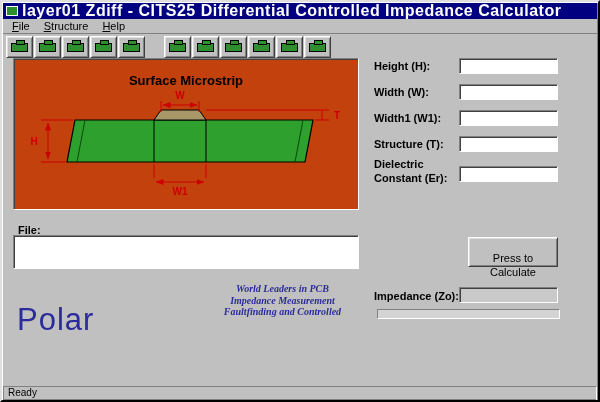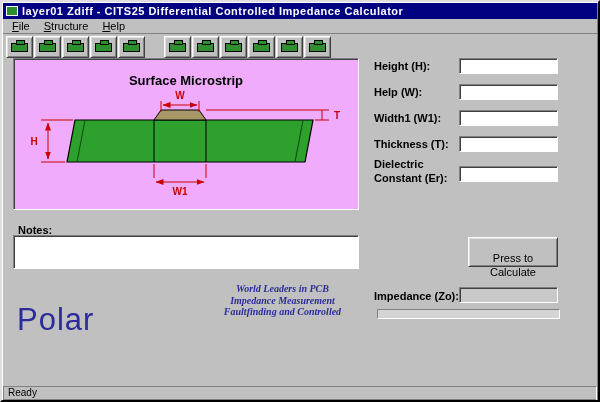--- a/index.html
+++ b/index.html
@@ -13,21 +13,21 @@
     overflow:hidden;
   }
 
   
   .titlebar {
     position:absolute; left:1px; top:1px; right:1px; height:16px;
     background:#000080; color:#fff; display:flex; align-items:center;
     padding-left:3px; gap:4px;
   }
   .title-icon { width:12px; height:10px; background:#2d8f2d; border:1px solid #fff; flex:0 0 auto; }
-  .title-text { font-size:11px; font-weight:bold; letter-spacing:.5px; white-space:nowrap; }
+  .title-text { font-size:16px; font-weight:bold; letter-spacing:.5px; white-space:nowrap; }
 
   
   .menubar {
     position:absolute; left:1px; top:17px; right:1px; height:15px;
     font-size:11px; padding-left:2px; border-bottom:1px solid #808080;
   }
   .menu-item { display:inline-block; padding:1px 7px 8px 7px; color:#000; cursor:default; }
   .menu-item::first-letter { text-decoration:underline; }
 
   
@@ -42,21 +42,21 @@
   }
   .pcb-icon { position:relative; width:17px; height:9px; background:#2d8f2d; border:1px solid #000; display:block; }
   .pcb-icon::after {
     content:""; position:absolute; top:-4px; left:4px; width:7px; height:3px;
     background:#2d8f2d; border:1px solid #000;
   }
 
   
   .diagram-panel {
     position:absolute; left:11px; top:56px; width:346px; height:152px;
-    background:#f0abfc; border:1px solid; border-color:#808080 #fff #fff #808080;
+    background:#c2410c; border:1px solid; border-color:#808080 #fff #fff #808080;
     box-shadow: inset 1px 1px 0 #404040;
   }
   .diagram-title { margin-top:14px; text-align:center; font-size:13px; font-weight:bold; color:#000; }
   .diagram-svg { display:block; margin:2px auto 0 auto; }
 
   
   .f-label { position:absolute; left:372px; width:88px; font-size:11px; font-weight:bold; color:#000; line-height:1.25; }
   .field {
     position:absolute; left:457px; width:99px; height:16px;
     background:#fff; border:1px solid; border-color:#808080 #fff #fff #808080;
@@ -202,33 +202,33 @@
       <line x1="133" y1="74" x2="133" y2="88" stroke="#cc0000" stroke-width="1"></line>
       <line x1="185" y1="74" x2="185" y2="88" stroke="#cc0000" stroke-width="1"></line>
       <line x1="135" y1="92" x2="183" y2="92" stroke="#cc0000" stroke-width="1" marker-start="url(#aS)" marker-end="url(#aE)"></line>
       <text class="dim-text" x="159" y="105" text-anchor="middle">W1</text>
     </svg>
   </div>
 
   <div class="f-label" style="top:58px">Height (H):</div>
   <input class="field" style="top: 56px;" value="">
 
-  <div class="f-label" style="top:84px">Help (W):</div>
+  <div class="f-label" style="top:84px">Width (W):</div>
   <input class="field" style="top: 82px;" value="">
 
   <div class="f-label" style="top:110px">Width1 (W1):</div>
   <input class="field" style="top: 108px;" value="">
 
-  <div class="f-label" style="top:136px">Thickness (T):</div>
+  <div class="f-label" style="top:136px">Structure (T):</div>
   <input class="field" style="top: 134px;" value="">
 
   <div class="f-label" style="top:156px">Dielectric Constant (Er):</div>
   <input class="field" style="top: 164px;" value="">
 
-  <div class="notes-label">Notes:</div>
+  <div class="notes-label">File:</div>
   <textarea class="notes-box" style=""></textarea>
 
   <button class="calc-btn">Press to Calculate</button>
 
   <div class="polar-logo">Polar</div>
   <div class="tagline">
     <div>World Leaders in PCB</div>
     <div>Impedance Measurement</div>
     <div>Faultfinding and Controlled</div>
   </div>

